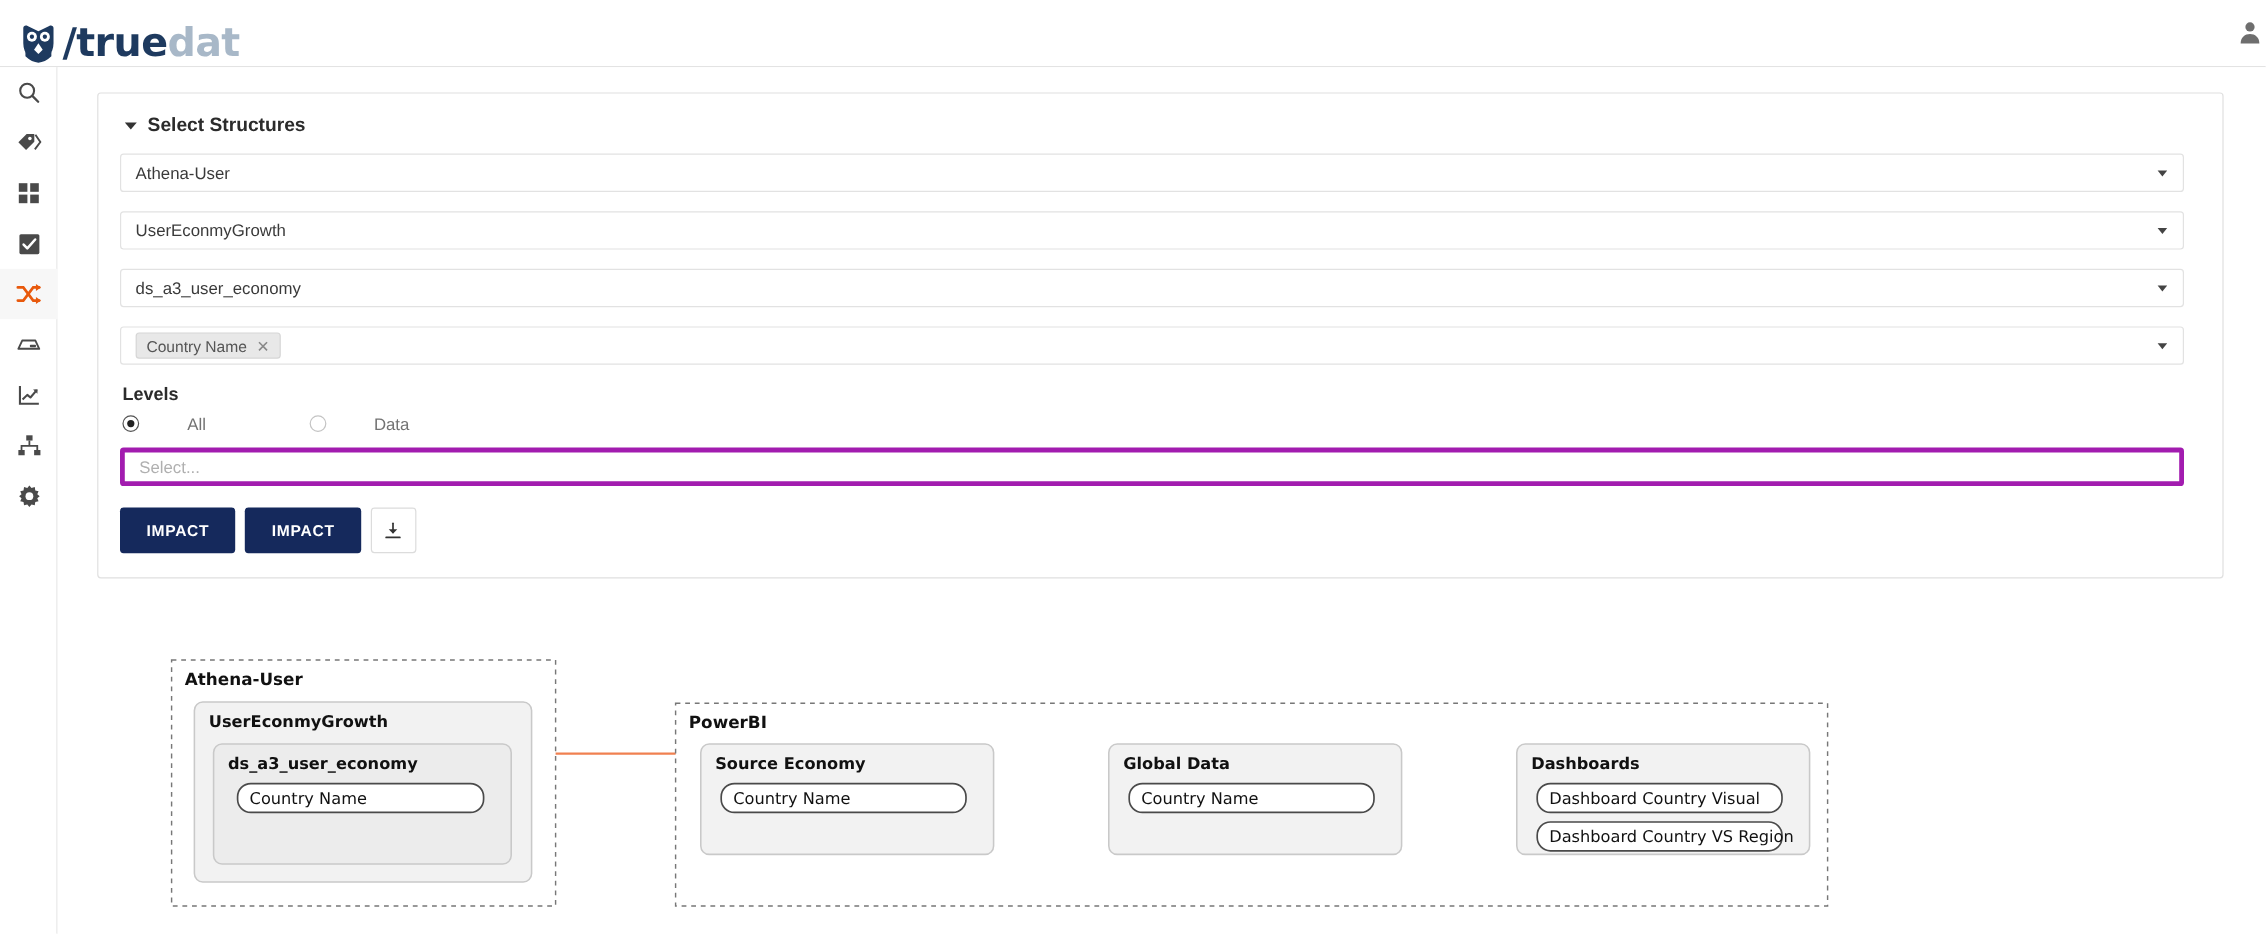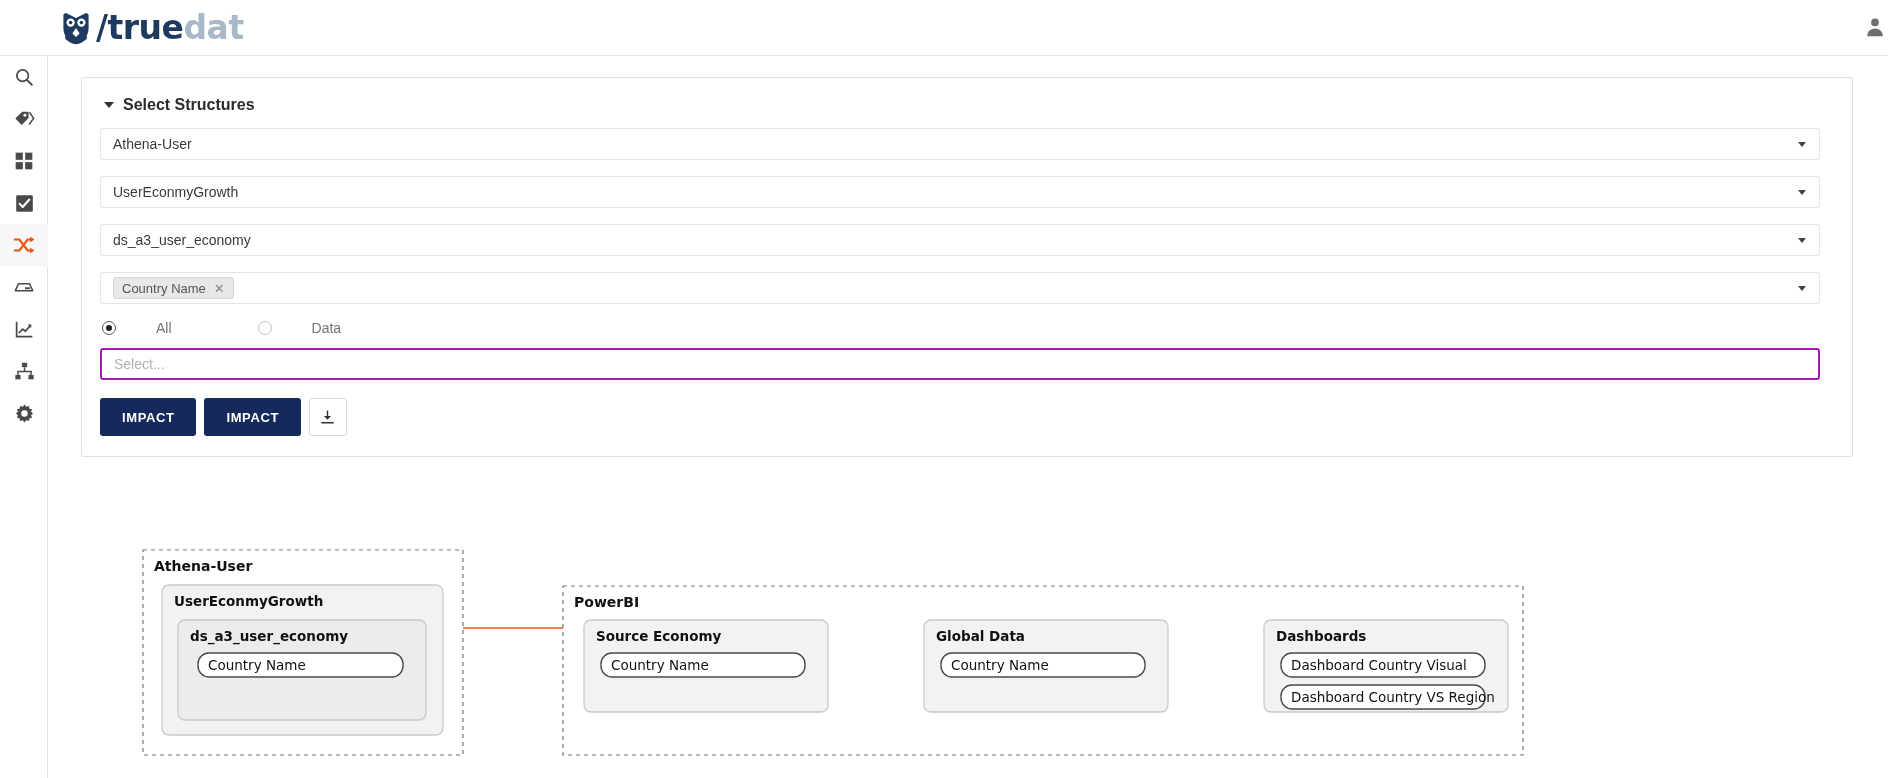--- a/index.html
+++ b/index.html
@@ -10,21 +10,21 @@
     background: #ffffff;
     font-family: "Liberation Sans", sans-serif;
   }
 
   
   .topbar {
     position: absolute; top: 0; left: 0;
     width: 1888px; height: 56px;
     background: #ffffff;
     border-bottom: 1px solid #e3e3e3;
-    display: flex; align-items: center; padding-left: 44px;
+    display: flex; align-items: flex-end;
   }
   .logo-wrap {
     display: flex; align-items: center;
     margin-left: 14px;
   }
   .logo-owl { width: 36px; height: 36px; margin-right: 2px; }
   .logo-text {
     font-size: 33px; font-weight: bold; letter-spacing: -0.5px;
     font-family: "DejaVu Sans", sans-serif;
   }
@@ -131,21 +131,21 @@
   .radio.on::after {
     content: ""; position: absolute;
     left: 3px; top: 3px; width: 6px; height: 6px;
     border-radius: 50%; background: #222;
   }
   .radio-gap { width: 22px; }
   .radio.off { border-color: #c4c4c4; }
 
   .select-placeholder {
     width: 100%; height: 32px;
-    border: 2px solid #a21caf;
+    border: 4px solid #a21caf;
     border-radius: 3px;
     display: flex; align-items: center;
     padding: 0 12px;
     font-size: 14px; color: #b0b0b0;
     margin-bottom: 18px;
   }
 
   .btn-row { display: flex; align-items: flex-end; position: relative; }
   .btn {
     background: #15295c;
@@ -314,20 +314,21 @@
     </div>
 
     <div class="select-row">
       <span class="tag">
         <span>Country Name</span>
         <span class="x">✕</span>
       </span>
       <span class="caret-down"></span>
     </div>
 
+    <div class="levels-label">Levels</div>
 
     <div class="radio-row">
       <span class="radio on"></span>
       <span>All</span>
       <span class="radio-gap"></span>
       <span class="radio off"></span>
       <span>Data</span>
     </div>
 
     <div class="select-placeholder">

